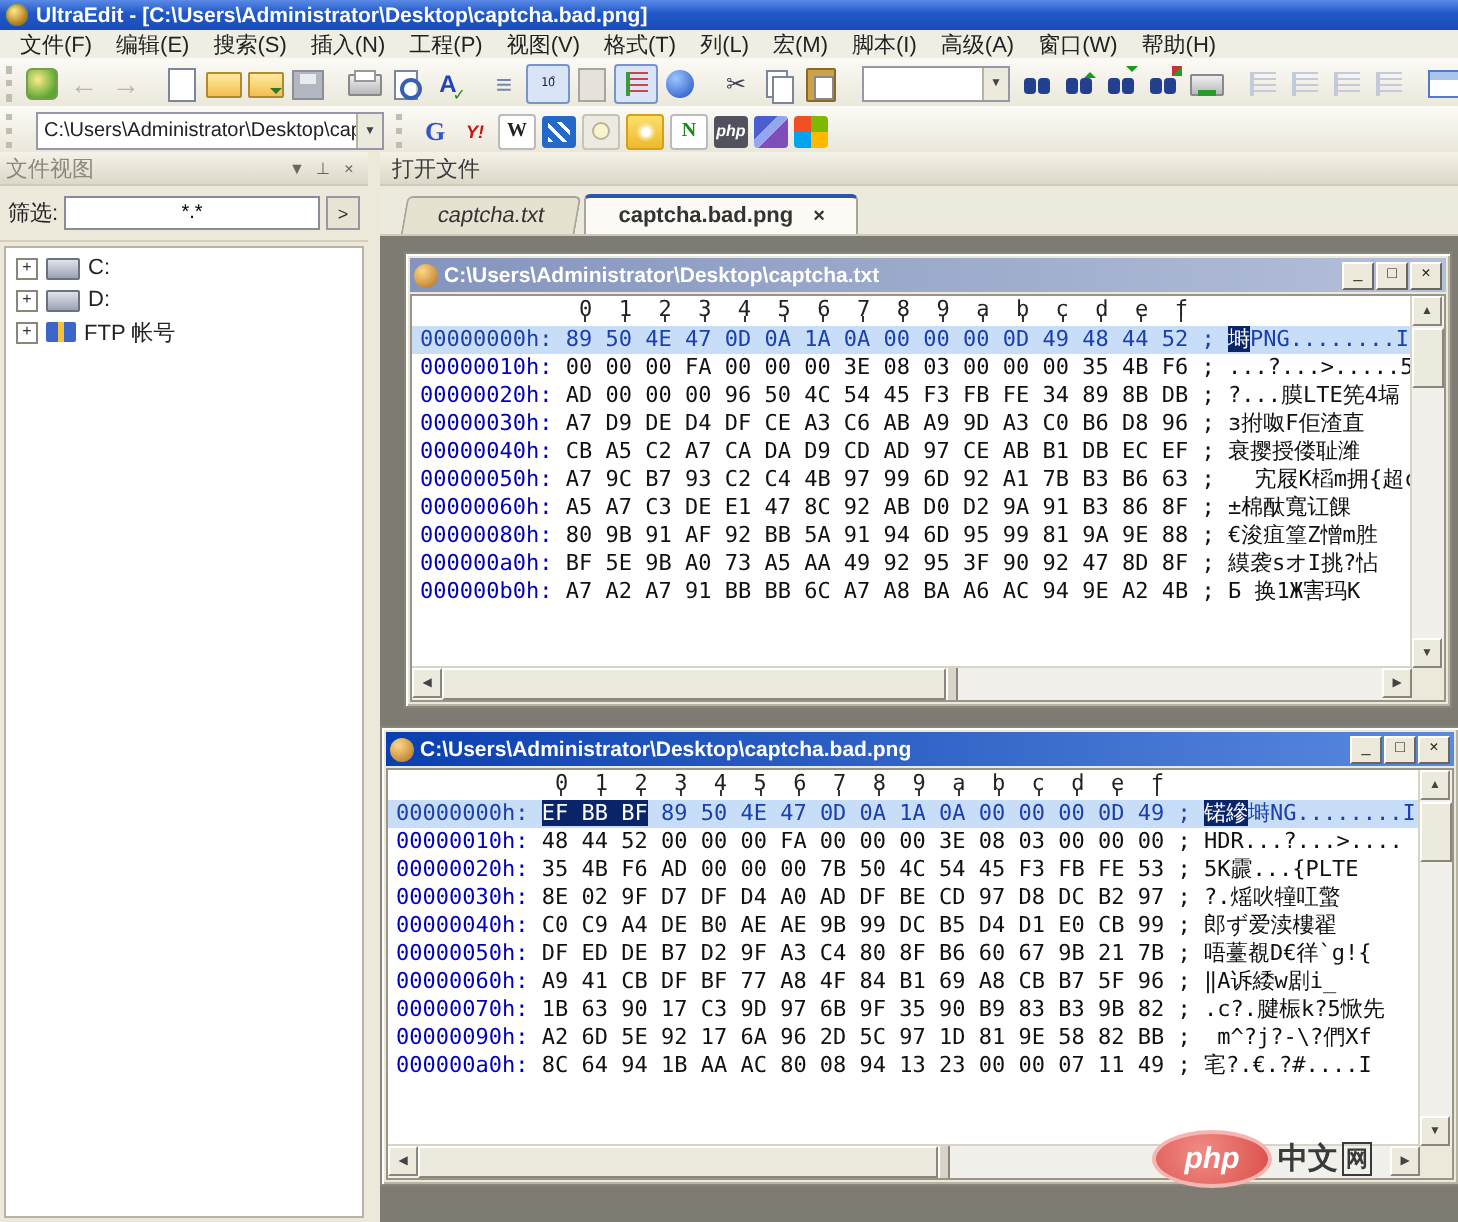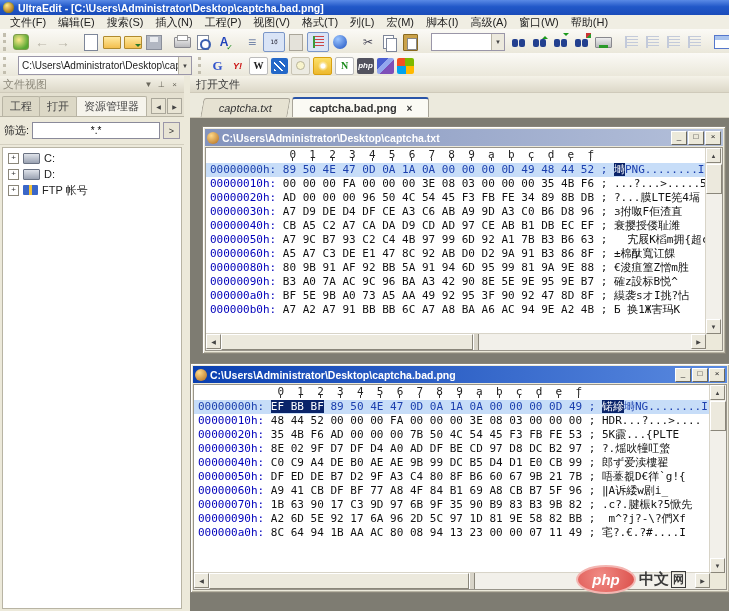--- a/index.html
+++ b/index.html
@@ -275,29 +275,20 @@
 
 <div class="sidebar" data-name="file-view-panel">
   <div class="panel-caption" data-name="panel-caption">
     <span data-name="panel-title">文件视图</span>
     <span class="capbtns" data-name="panel-caption-buttons" style="display:flex">
         <span class="cap-btn" data-name="panel-menu-icon">▼</span>
         <span class="cap-btn" data-name="panel-pin-icon">⊥</span>
         <span class="cap-btn" data-name="panel-close-icon">×</span>
       </span>
   </div>
-  <div class="side-tabs" data-name="sidebar-tabs">
-      <div class="stab" data-name="sidebar-tab-工程">工程</div>
-      <div class="stab" data-name="sidebar-tab-打开">打开</div>
-      <div class="stab active" data-name="sidebar-tab-资源管理器">资源管理器</div>
-      <span class="tbtns" data-name="sidebar-tab-arrows">
-        <span class="tbtn" data-name="tab-scroll-left-icon">◀</span>
-        <span class="tbtn" data-name="tab-scroll-right-icon">▶</span>
-      </span>
-    </div>
   <div class="filter-row" data-name="filter-row">
     <span data-name="filter-label">筛选:</span>
     <input data-name="filter-input" value="*.*" style="">
     <button class="go" data-name="filter-apply-button">&gt;</button>
   </div>
   <div class="tree" data-name="explorer-tree">
       <div class="titem" data-name="tree-item">
         <span class="expander" data-name="expand-icon">+</span>
         <span class="drive-icon" data-name="drive-icon"></span>
         <span data-name="tree-item-label">C:</span>
@@ -343,21 +334,20 @@
           </div>
         <div class="hex-rows" data-name="hex-content">
             <pre class="hex-row hl" data-name="hex-row"><span class="o" data-name="hex-offset">00000000h: </span><span class="b" data-name="hex-bytes">89 50 4E 47 0D 0A 1A 0A 00 00 00 0D 49 48 44 52 ; </span><span class="dsel" data-name="selected-text">塒</span><span class="t" data-name="ascii-text">PNG........IHD</span></pre>
             <pre class="hex-row" data-name="hex-row"><span class="o" data-name="hex-offset">00000010h: </span><span class="b" data-name="hex-bytes">00 00 00 FA 00 00 00 3E 08 03 00 00 00 35 4B F6 ; </span><span class="t" data-name="ascii-text">...?...&gt;.....5K</span></pre>
             <pre class="hex-row" data-name="hex-row"><span class="o" data-name="hex-offset">00000020h: </span><span class="b" data-name="hex-bytes">AD 00 00 00 96 50 4C 54 45 F3 FB FE 34 89 8B DB ; </span><span class="t" data-name="ascii-text">?...膜LTE筅4塥</span></pre>
             <pre class="hex-row" data-name="hex-row"><span class="o" data-name="hex-offset">00000030h: </span><span class="b" data-name="hex-bytes">A7 D9 DE D4 DF CE A3 C6 AB A9 9D A3 C0 B6 D8 96 ; </span><span class="t" data-name="ascii-text">з拊呶F佢渣直</span></pre>
             <pre class="hex-row" data-name="hex-row"><span class="o" data-name="hex-offset">00000040h: </span><span class="b" data-name="hex-bytes">CB A5 C2 A7 CA DA D9 CD AD 97 CE AB B1 DB EC EF ; </span><span class="t" data-name="ascii-text">衰撄授偻耻潍</span></pre>
             <pre class="hex-row" data-name="hex-row"><span class="o" data-name="hex-offset">00000050h: </span><span class="b" data-name="hex-bytes">A7 9C B7 93 C2 C4 4B 97 99 6D 92 A1 7B B3 B6 63 ; </span><span class="t" data-name="ascii-text">  宄屐K槄m拥{超c</span></pre>
             <pre class="hex-row" data-name="hex-row"><span class="o" data-name="hex-offset">00000060h: </span><span class="b" data-name="hex-bytes">A5 A7 C3 DE E1 47 8C 92 AB D0 D2 9A 91 B3 86 8F ; </span><span class="t" data-name="ascii-text">±棉酞寬讧餜</span></pre>
             <pre class="hex-row" data-name="hex-row"><span class="o" data-name="hex-offset">00000080h: </span><span class="b" data-name="hex-bytes">80 9B 91 AF 92 BB 5A 91 94 6D 95 99 81 9A 9E 88 ; </span><span class="t" data-name="ascii-text">€浚疽篁Z憎m胜</span></pre>
-            <pre class="hex-row" data-name="hex-row"><span class="o" data-name="hex-offset">00000090h: </span><span class="b" data-name="hex-bytes">B3 A0 7A AC 9C 96 BA A3 42 90 8E 5E 9E 95 9E B7 ; </span><span class="t" data-name="ascii-text">確z設标B悦^</span></pre>
             <pre class="hex-row" data-name="hex-row"><span class="o" data-name="hex-offset">000000a0h: </span><span class="b" data-name="hex-bytes">BF 5E 9B A0 73 A5 AA 49 92 95 3F 90 92 47 8D 8F ; </span><span class="t" data-name="ascii-text">縸袭sオI挑?怗</span></pre>
             <pre class="hex-row" data-name="hex-row"><span class="o" data-name="hex-offset">000000b0h: </span><span class="b" data-name="hex-bytes">A7 A2 A7 91 BB BB 6C A7 A8 BA A6 AC 94 9E A2 4B ; </span><span class="t" data-name="ascii-text">Б 换1Ж害玛K</span></pre>
           </div>
         <div class="vscroll" data-name="vertical-scrollbar">
           <div class="sbtn" data-name="scroll-up-icon">▲</div>
           <div class="vthumb" data-name="scrollbar-thumb"></div>
           <div class="vfill" data-name="scrollbar-track"></div>
           <div class="sbtn" data-name="scroll-down-icon">▼</div>
         </div>
         <div class="hscroll" data-name="horizontal-scrollbar">

